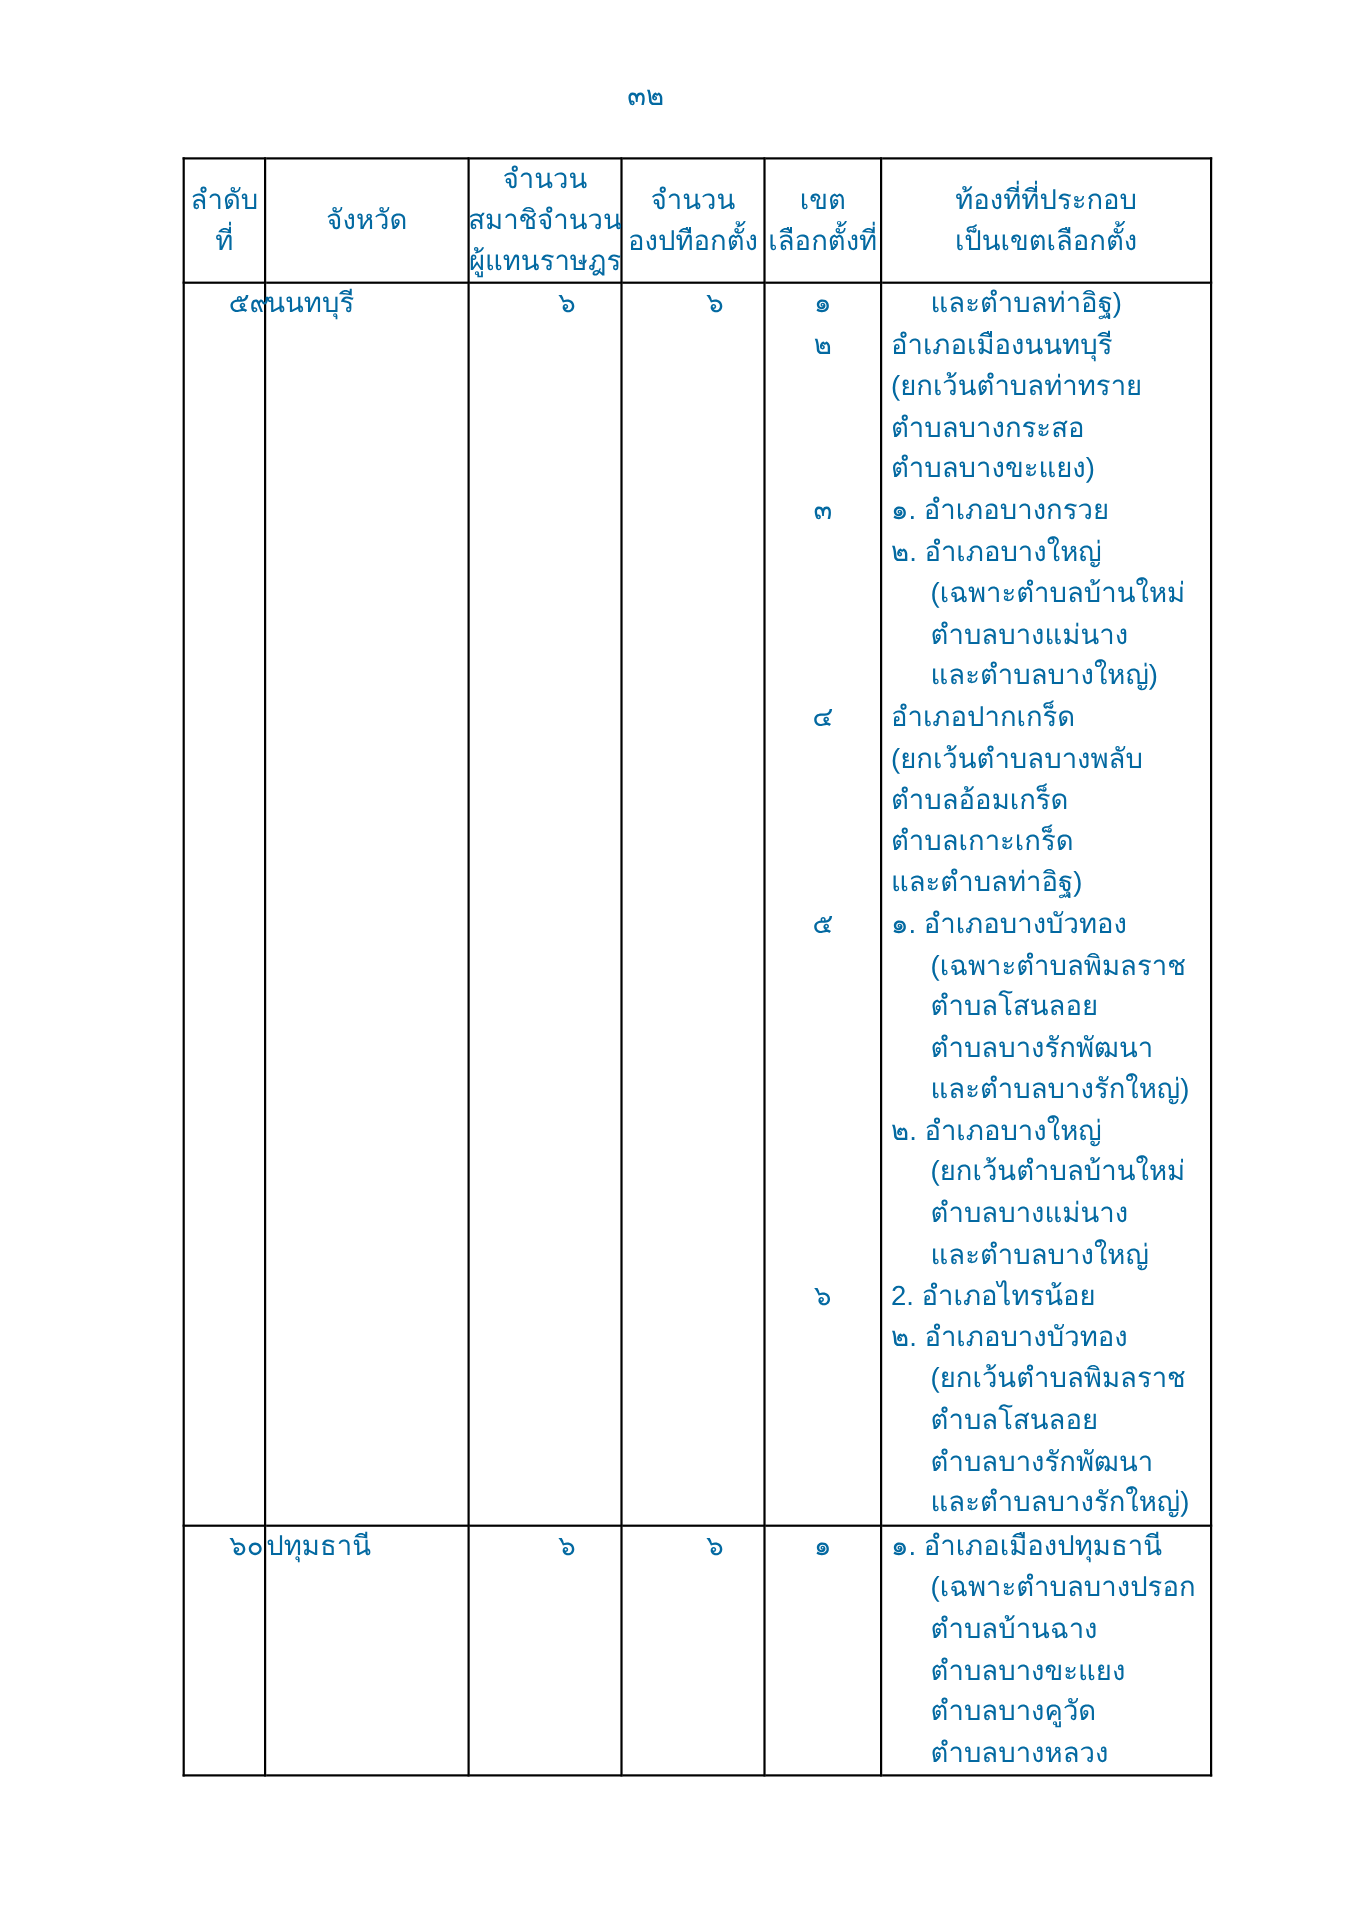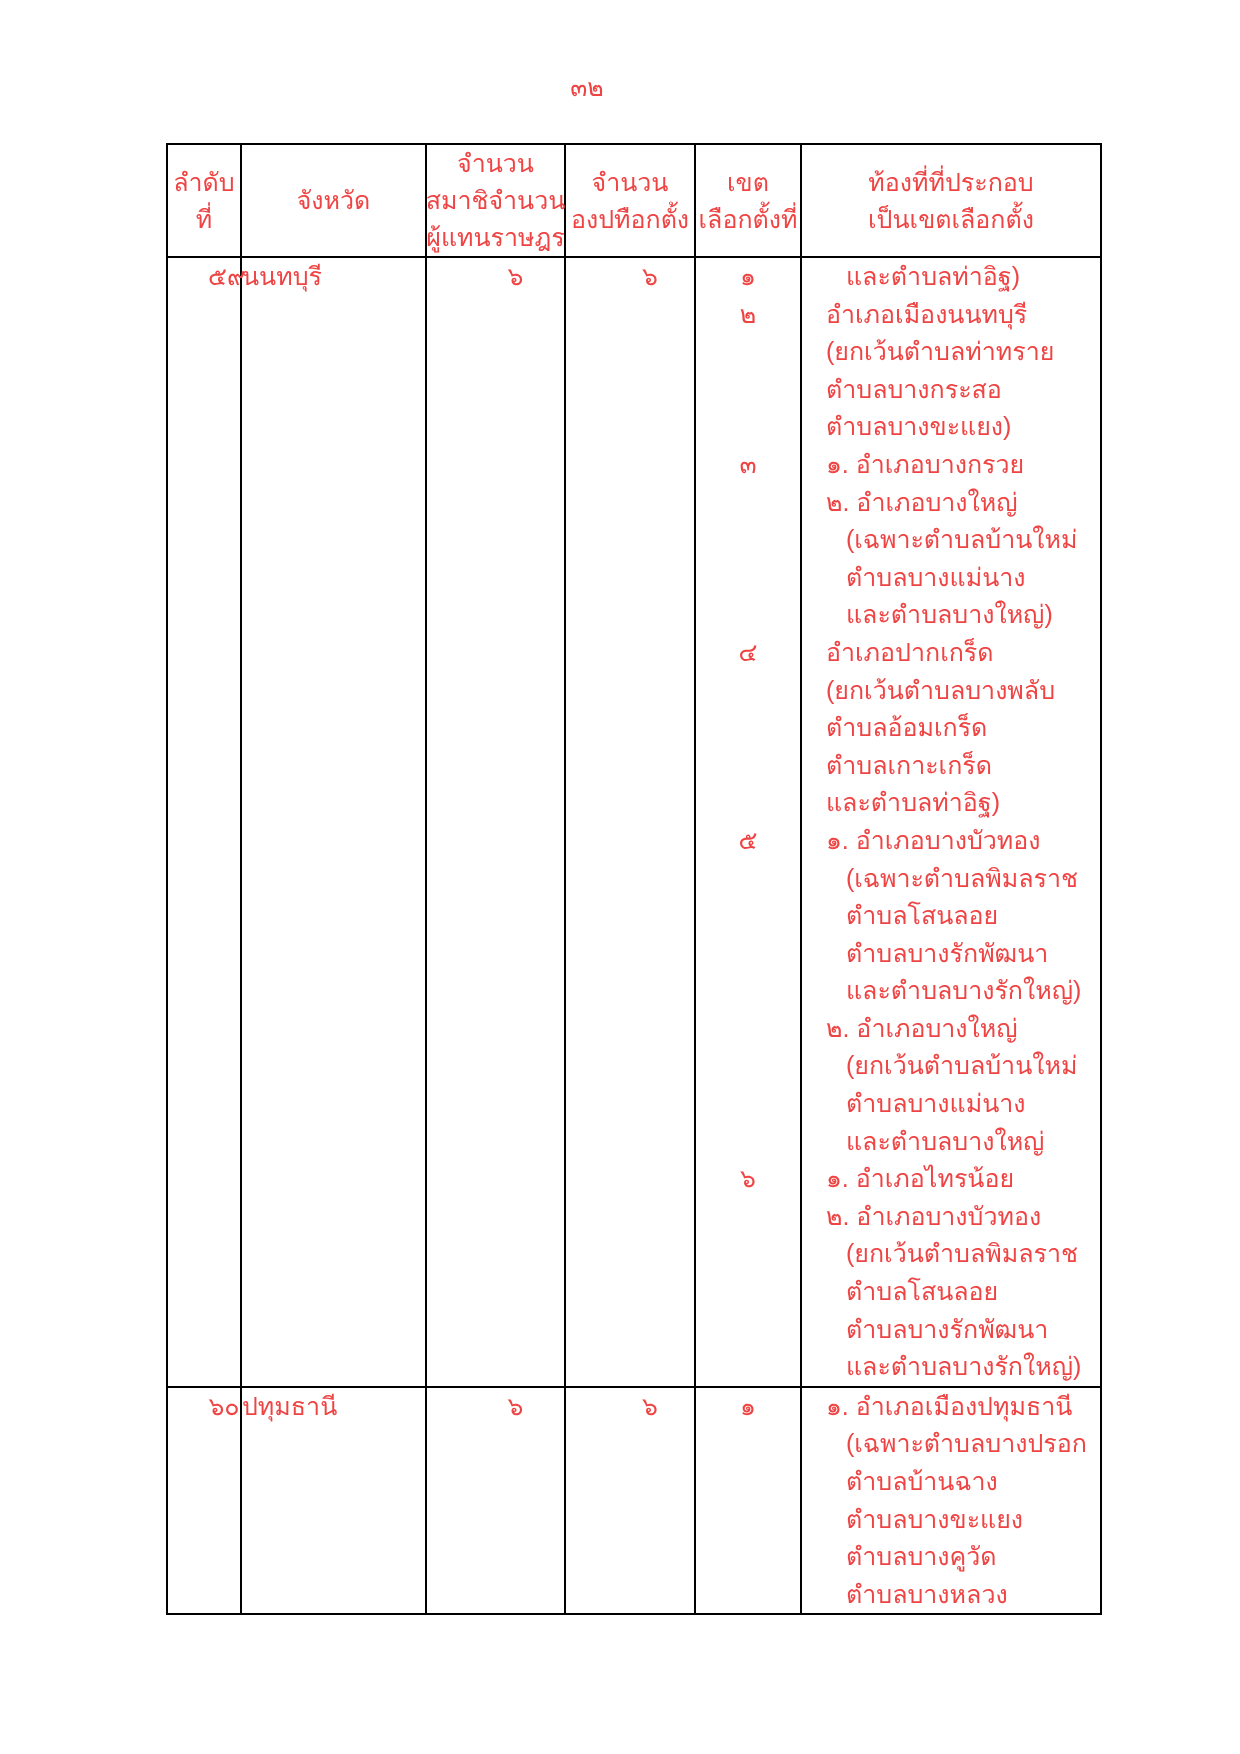--- a/index.html
+++ b/index.html
@@ -2,21 +2,21 @@
 <html lang="th"><head>
 <meta charset="utf-8">
 <style>
   html,body { margin:0; padding:0; background:#e8e8e8; }
   .page {
     position:relative;
     width:1240px; height:1754px;
     margin:0 auto;
     background:#ffffff;
     font-family:"Liberation Sans", sans-serif;
-    color:#ef4444;
+    color:#0369a1;
   }
   .page-number {
     position:absolute;
     top:72px; left:540px; width:94px;
     text-align:center;
     font-size:25px;
     line-height:30px;
   }
   table.constituency {
     position:absolute;
@@ -40,21 +40,21 @@
     justify-content:center; align-items:center;
     height:100%;
   }
   .hline { line-height:37px; text-align:center; white-space:nowrap; }
   tbody td { padding-top:3px; padding-bottom:2px; }
   .val { line-height:37.6px; white-space:nowrap; }
   .c-order .val, .c-mp .val, .c-dcount .val { text-align:center;padding-left:40px; }
   .c-prov .val { text-align:left; }
   .line { height:37.6px; line-height:37.6px; white-space:nowrap; overflow:visible; }
   .c-dno .line { text-align:center; }
-  .c-loc .line.ind0 { padding-left:24px; }
+  .c-loc .line.ind0 { padding-left:8px; }
   .c-loc .line.ind1 { padding-left:44px; }
 </style>
 </head>
 <body>
 
 <div class="page">
 
   <div class="page-number">๓๒</div>
 
   <table class="constituency">
@@ -170,21 +170,21 @@
             <div class="line ind0">และตำบลท่าอิฐ)</div>
             <div class="line ind0">๑. อำเภอบางบัวทอง</div>
             <div class="line ind1">(เฉพาะตำบลพิมลราช</div>
             <div class="line ind1">ตำบลโสนลอย</div>
             <div class="line ind1">ตำบลบางรักพัฒนา</div>
             <div class="line ind1">และตำบลบางรักใหญ่)</div>
             <div class="line ind0">๒. อำเภอบางใหญ่</div>
             <div class="line ind1">(ยกเว้นตำบลบ้านใหม่</div>
             <div class="line ind1">ตำบลบางแม่นาง</div>
             <div class="line ind1">และตำบลบางใหญ่</div>
-            <div class="line ind0">๑. อำเภอไทรน้อย</div>
+            <div class="line ind0">2. อำเภอไทรน้อย</div>
             <div class="line ind0">๒. อำเภอบางบัวทอง</div>
             <div class="line ind1">(ยกเว้นตำบลพิมลราช</div>
             <div class="line ind1">ตำบลโสนลอย</div>
             <div class="line ind1">ตำบลบางรักพัฒนา</div>
             <div class="line ind1">และตำบลบางรักใหญ่)</div>
           </td>
         </tr>
         <tr>
           <td class="c-order">
             <div class="val">๖๐</div>

